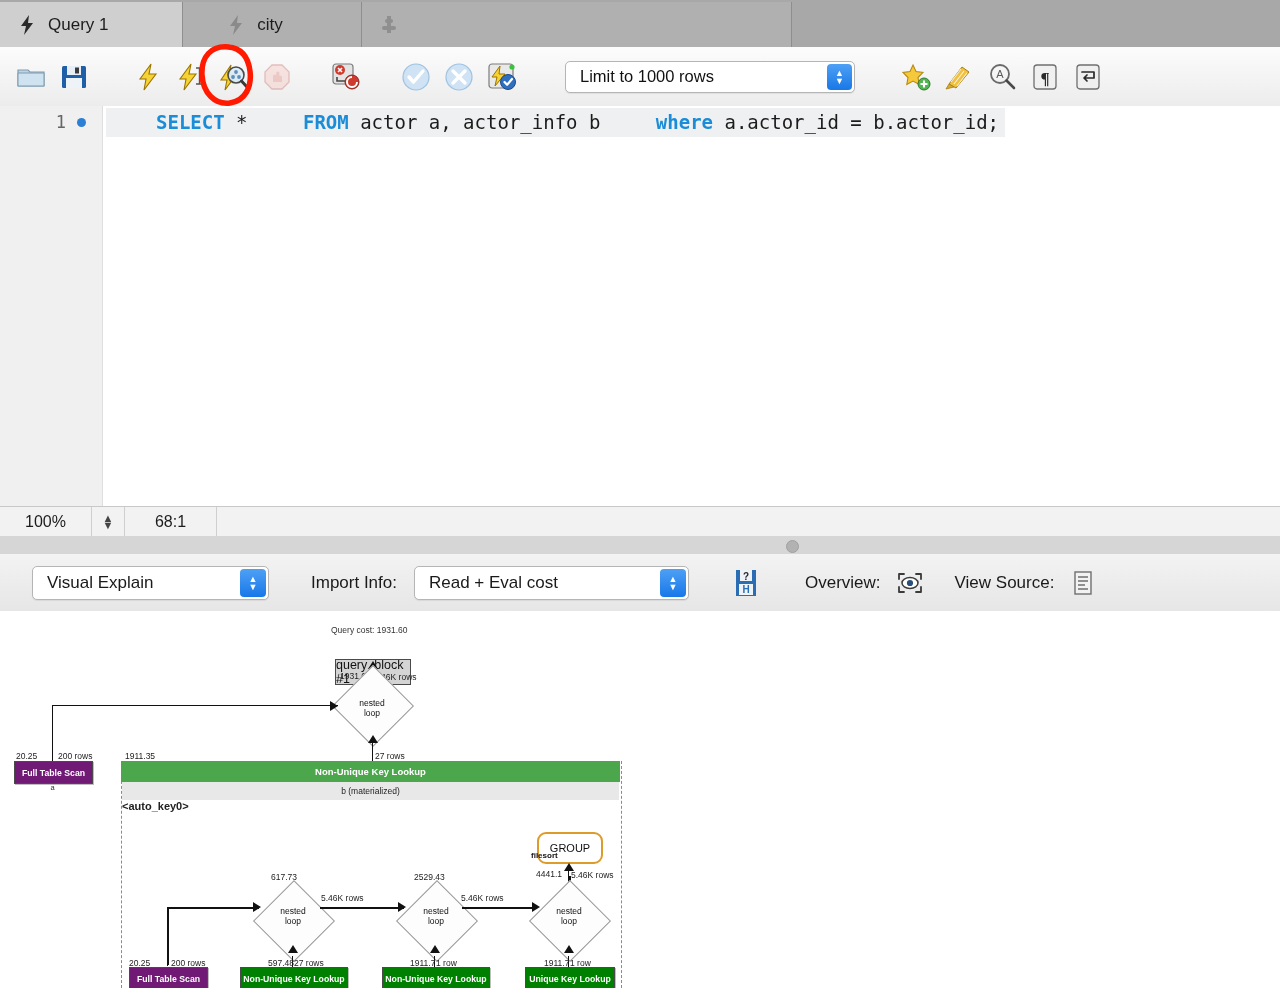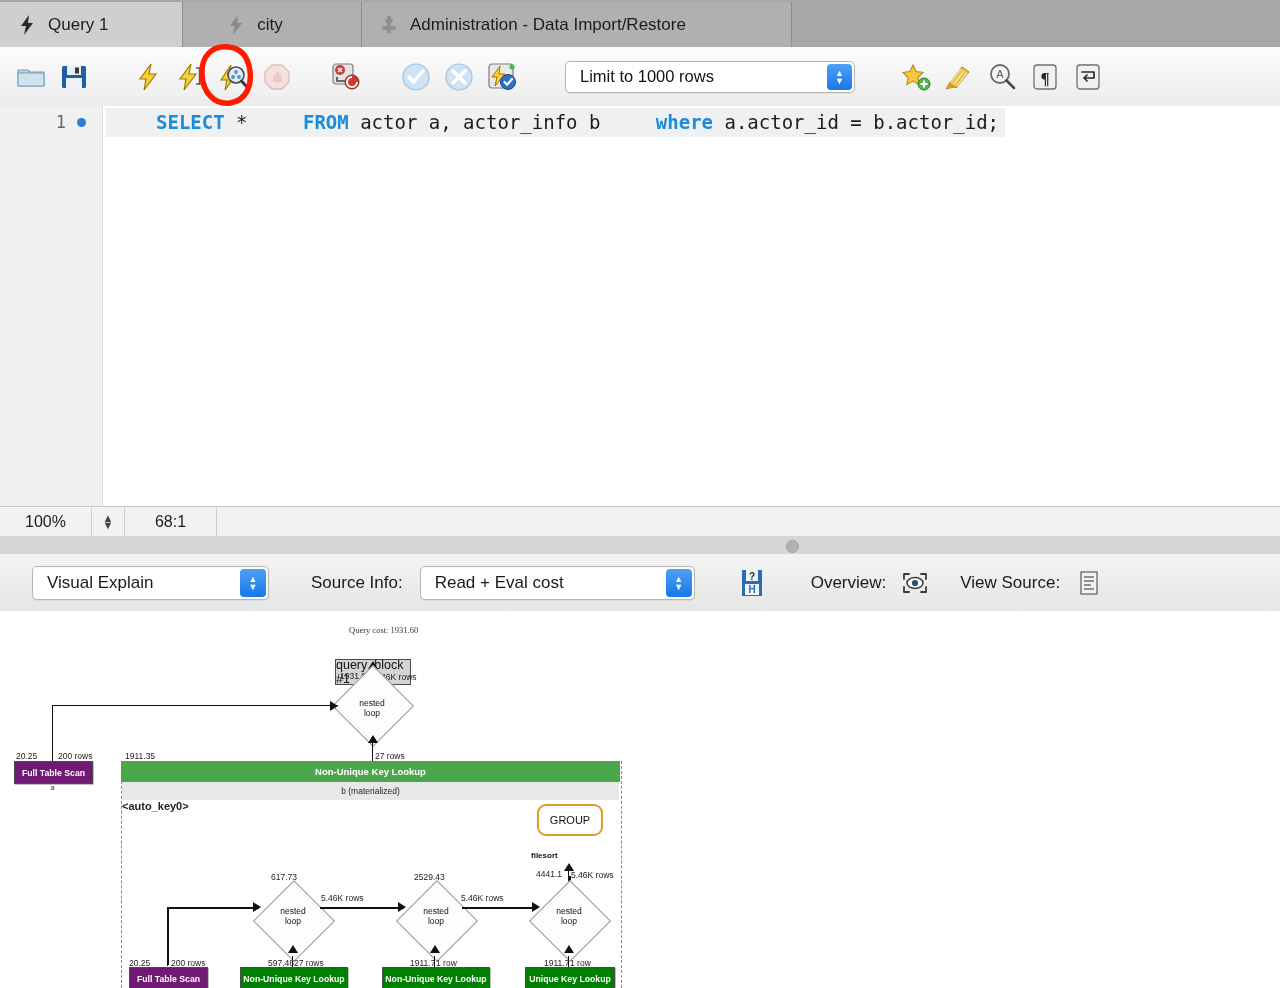--- a/index.html
+++ b/index.html
@@ -244,21 +244,20 @@
     <div class="tab mid" style="width:179px;justify-content:center">
       <svg class="tab-icon" viewBox="0 0 18 20">
         <path d="M11 0 L3 11 L8 11 L6 20 L15 8 L10 8 Z" fill="#8a8a8a"></path>
       </svg>
       <span class="tab-label" style="margin-right:34px">city</span>
     </div>
     <div class="tab mid" style="width:430px">
       <svg class="tab-icon" viewBox="0 0 18 20">
         <path d="M7 1 h4 v3 a2 2 0 1 1 0 4 v3 h3 a2 2 0 1 1 0 4 h-3 v3 h-4 v-3 h-3 a2 2 0 1 1 0-4 h3 v-3 a2 2 0 1 1 0-4 z" fill="#8f8f8f"></path>
       </svg>
-      <span class="tab-label">Administration - Data Import/Restore</span>
     </div>
   </div>
 
   <div class="sqltoolbar">
     <div class="tb-sep"></div>
 
     <div class="tb-icon">
       <svg width="30" height="26" viewBox="0 0 30 26">
         <path d="M2 6 h10 l2 2 h14 v14 H2 Z" fill="#bcd4e6" stroke="#7f9bb0" stroke-width="1.2"></path>
         <path d="M2 9 h26 v13 H2 Z" fill="#cfe2f0" stroke="#7f9bb0" stroke-width="1"></path>
@@ -420,21 +419,21 @@
     <div class="grip"></div>
   </div>
 
   <div class="explainbar">
     <div style="width:32px"></div>
     <div class="ex-select" style="width:237px">
       <span>Visual Explain</span>
       <span class="stepper">▲<br>▼</span>
     </div>
     <div style="width:42px"></div>
-    <span class="lbl">Source Info:</span>
+    <span class="lbl">Import Info:</span>
     <div style="width:17px"></div>
     <div class="ex-select" style="width:275px">
       <span>Read + Eval cost</span>
       <span class="stepper">▲<br>▼</span>
     </div>
     <div style="width:40px"></div>
     <div class="tb-icon">
       <svg width="28" height="30" viewBox="0 0 28 30">
         <rect x="4" y="2" width="20" height="26" fill="#2a6db5"></rect>
         <rect x="8" y="2" width="12" height="11" fill="#eef3f8"></rect>
@@ -459,21 +458,21 @@
     <div class="tb-icon">
       <svg width="24" height="26" viewBox="0 0 24 26">
         <rect x="4" y="2" width="16" height="22" fill="#f2f2f2" stroke="#6f6f6f" stroke-width="1.4"></rect>
         <path d="M7 7 h10 M7 11 h10 M7 15 h7 M7 19 h10" stroke="#6f6f6f" stroke-width="1.3"></path>
       </svg>
     </div>
   </div>
 
   <div class="canvas">
 
-    <div class="qcost" style="left:349px; top:14px;font-family:Liberation Serif, serif;">Query cost: 1931.60</div>
+    <div class="qcost" style="left:331px; top:14px;">Query cost: 1931.60</div>
     <div class="qblock" style="left:335px; top:24px; width:74px; height:24px;margin-top:24px;">query_block #1</div>
 
     <div class="vline" style="left:372px; top:58px; height:34px;"></div>
     <div class="arrow-up" style="left:368px; top:50px;"></div>
     <div class="tick" style="left:372px; top:58px; height:10px;"></div>
     <div class="cost-label" style="left:340px; top:60px;">1931.6</div>
     <div class="cost-label" style="left:374px; top:61px;">5.46K rows</div>
 
     <div class="diamond" style="left:344px; top:66px;"></div>
     <div class="diamond-text" style="left:339px; top:88px;">
@@ -496,21 +495,21 @@
     <div class="vline" style="left:372px; top:126px; height:26px;"></div>
     <div class="tick" style="left:372px; top:140px; height:10px;"></div>
     <div class="cost-label" style="left:125px; top:140px;">1911.35</div>
     <div class="cost-label" style="left:375px; top:140px;">27 rows</div>
 
     <div class="matpanel" style="left:121px; top:150px; width:499px; height:227px;"></div>
     <div class="mat-header" style="left:121px; top:150px; width:499px; height:21px;">Non-Unique Key Lookup</div>
     <div class="mat-sub" style="left:122px; top:171px; width:497px; height:18px;">b (materialized)</div>
     <div class="mat-key" style="left:122px; top:189px; width:497px;">&lt;auto_key0&gt;</div>
 
-    <div class="groupbox" style="left:537px; top:193px; width:62px; height:28px;">GROUP</div>
+    <div class="groupbox" style="left:537px; top:221px; width:62px; height:28px;">GROUP</div>
     <div class="filesort-lbl" style="left:531px; top:240px;">filesort</div>
 
     <div class="vline" style="left:568px; top:265px; height:23px;"></div>
     <div class="vline" style="left:569.4px; top:265px; height:23px;"></div>
     <div class="arrow-up" style="left:564px; top:252px;"></div>
     <div class="tick" style="left:568px; top:258px; height:10px;"></div>
     <div class="cost-label" style="left:536px; top:258px;">4441.1</div>
     <div class="cost-label" style="left:571px; top:259px;">5.46K rows</div>
 
     <div class="diamond" style="left:265px; top:281px;"></div>

